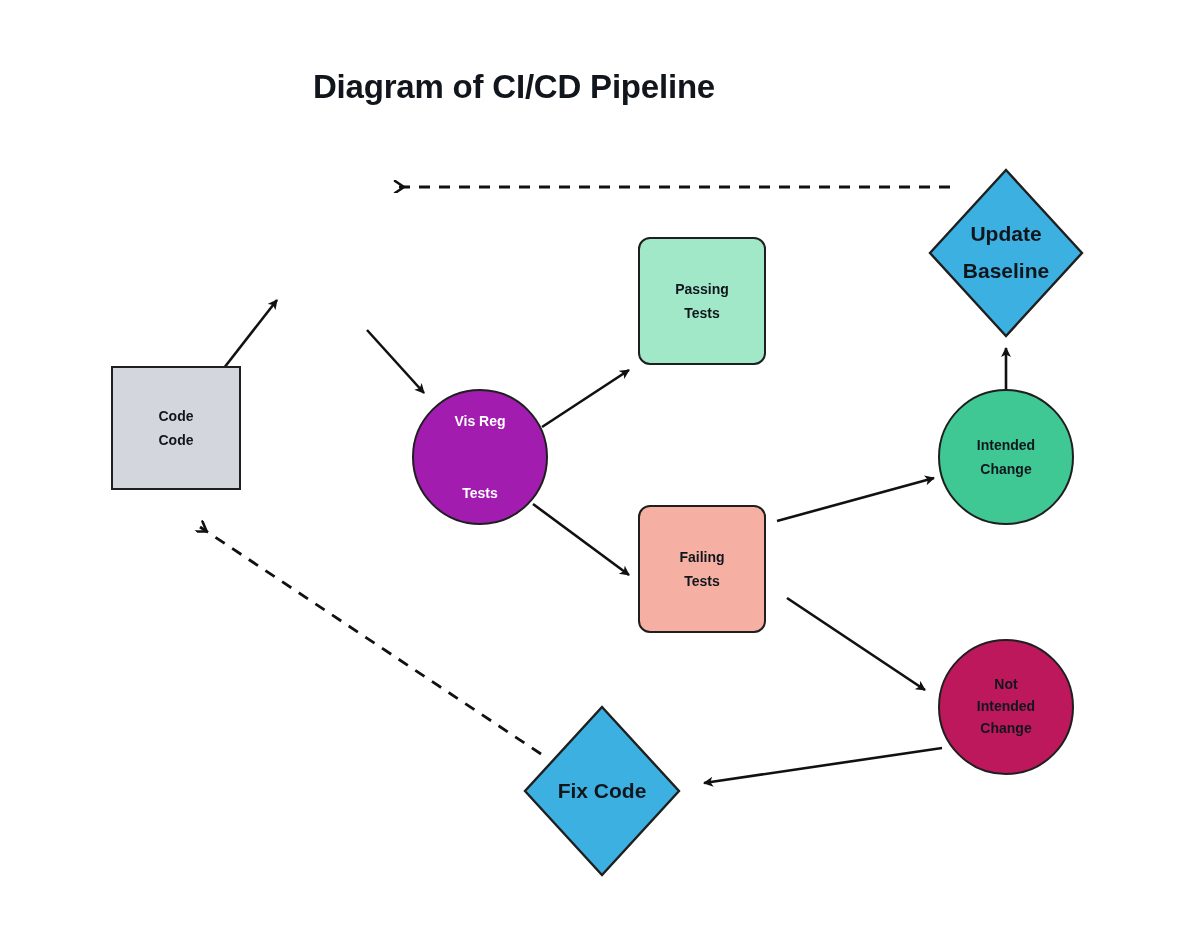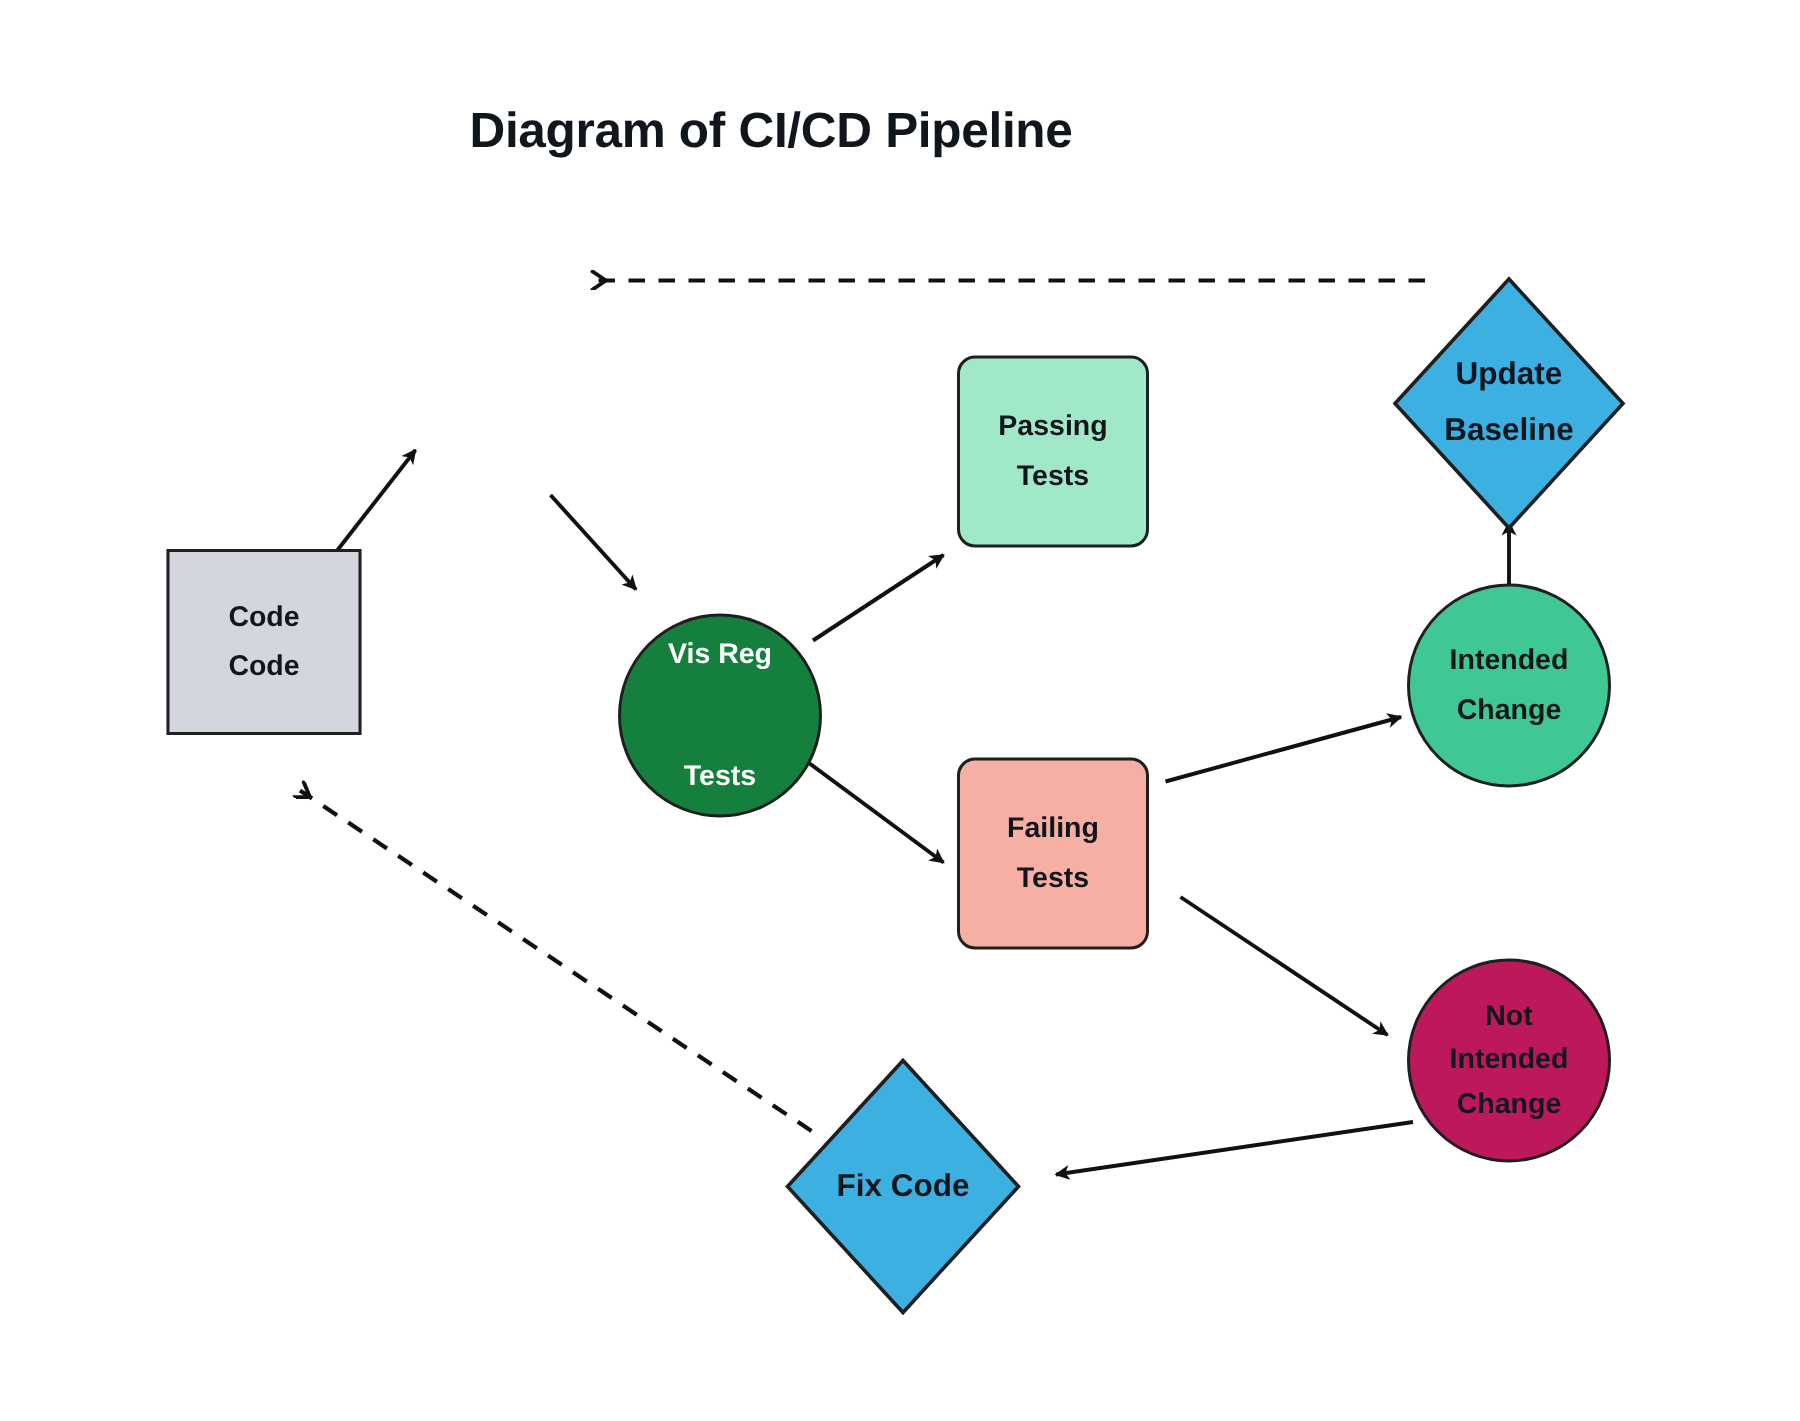--- a/index.html
+++ b/index.html
@@ -36,21 +36,21 @@
     height: 947px;
   }
   .node {
     position: absolute;
     box-sizing: border-box;
     display: flex;
     flex-direction: column;
     align-items: center;
     justify-content: center;
     text-align: center;
-    font-size: 19px;
+    font-size: 14px;
     font-weight: bold;
     line-height: 1.75;
     color: #11161d;
   }
   .node .ln { display: block; }
   .shape-rect {
     border: 2px solid #1f1f1f;
   }
   .shape-round {
     border: 2px solid #1f1f1f;
@@ -119,36 +119,36 @@
 
     <line x1="541" y1="754" x2="200" y2="527" stroke="#111111" stroke-width="2.8" stroke-dasharray="11 9" marker-end="url(#arrow-open)"></line>
   </svg>
 
   <div class="node shape-rect" style="left:111px; top:366px; width:130px; height:124px; background:#d3d6dd;">
     <span class="ln">Code</span>
     <span class="ln">Code</span>
   </div>
 
 
-  <div class="node shape-circle light-text" style="left:412px; top:409px; width:136px; height:136px; background:#15803d;gap:48px;">
+  <div class="node shape-circle light-text" style="left:412px; top:389px; width:136px; height:136px; background:#a21caf;gap:48px;">
     <span class="ln">Vis Reg</span>
     <span class="ln">Tests</span>
   </div>
 
   <div class="node shape-round" style="left:638px; top:237px; width:128px; height:128px; background:#a0e8c8;">
     <span class="ln">Passing</span>
     <span class="ln">Tests</span>
   </div>
 
   <div class="node shape-round" style="left:638px; top:505px; width:128px; height:128px; background:#f5b0a3;">
     <span class="ln">Failing</span>
     <span class="ln">Tests</span>
   </div>
 
-  <div class="shape-diamond-wrap" style="left:927px; top:183px; width:158px; height:172px;">
+  <div class="shape-diamond-wrap" style="left:927px; top:167px; width:158px; height:172px;">
     <svg class="diamond-bg" viewBox="0 0 158 172" preserveAspectRatio="none">
       <polygon points="79,3 155,86 79,169 3,86" fill="#3cb0e0" stroke="#1f1f1f" stroke-width="2.4"></polygon>
     </svg>
     <div class="diamond-label">
       <span class="ln">Update</span>
       <span class="ln">Baseline</span>
     </div>
   </div>
 
   <div class="node shape-circle" style="left:938px; top:389px; width:136px; height:136px; background:#3fc894;">

